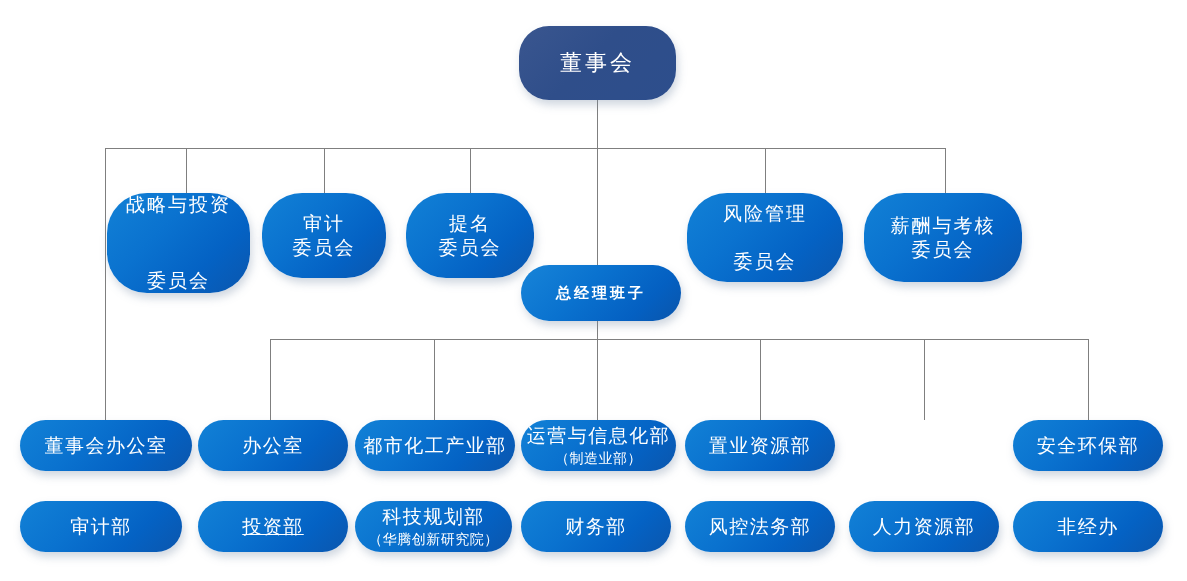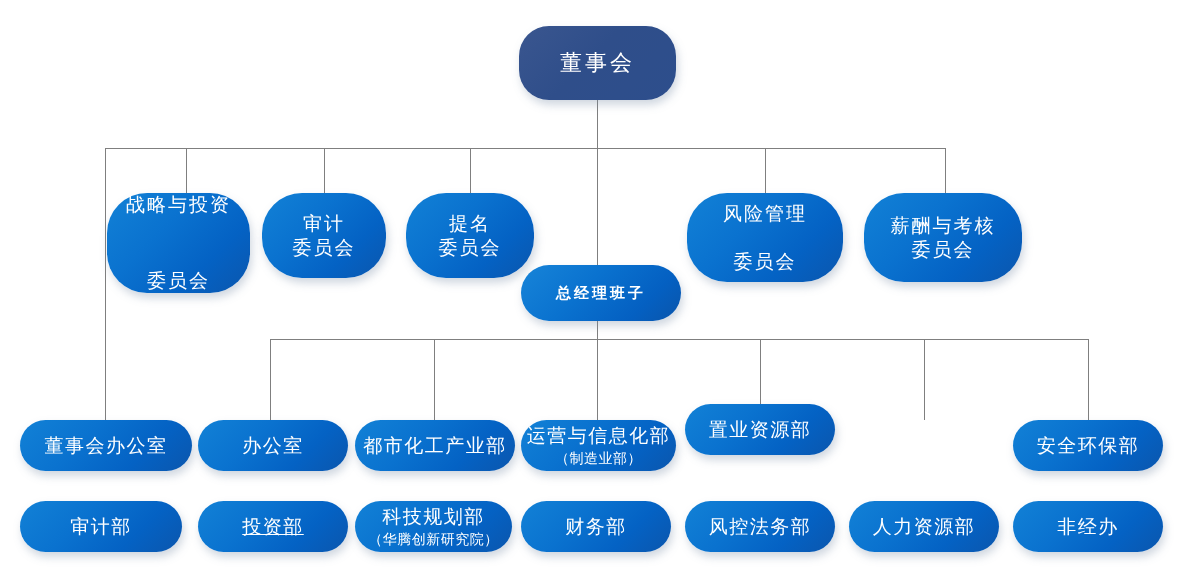--- a/index.html
+++ b/index.html
@@ -149,21 +149,21 @@
 
   <div class="node dept" style="left:355px; top:420px; width:160px; height:51px;">
     <span class="l1">都市化工产业部</span>
   </div>
 
   <div class="node dept two-line" style="left:521px; top:420px; width:155px; height:51px;">
     <span class="l1">运营与信息化部</span>
     <span class="sub">（制造业部）</span>
   </div>
 
-  <div class="node dept" style="left:685px; top:404px; width:150px; height:51px;">
+  <div class="node dept" style="left:685px; top:420px; width:150px; height:51px;">
     <span class="l1">置业资源部</span>
   </div>
 
 
   <div class="node dept" style="left:1013px; top:420px; width:150px; height:51px;">
     <span class="l1">安全环保部</span>
   </div>
 
   <div class="node dept" style="left:20px; top:501px; width:162px; height:51px;">
     <span class="l1">审计部</span>

